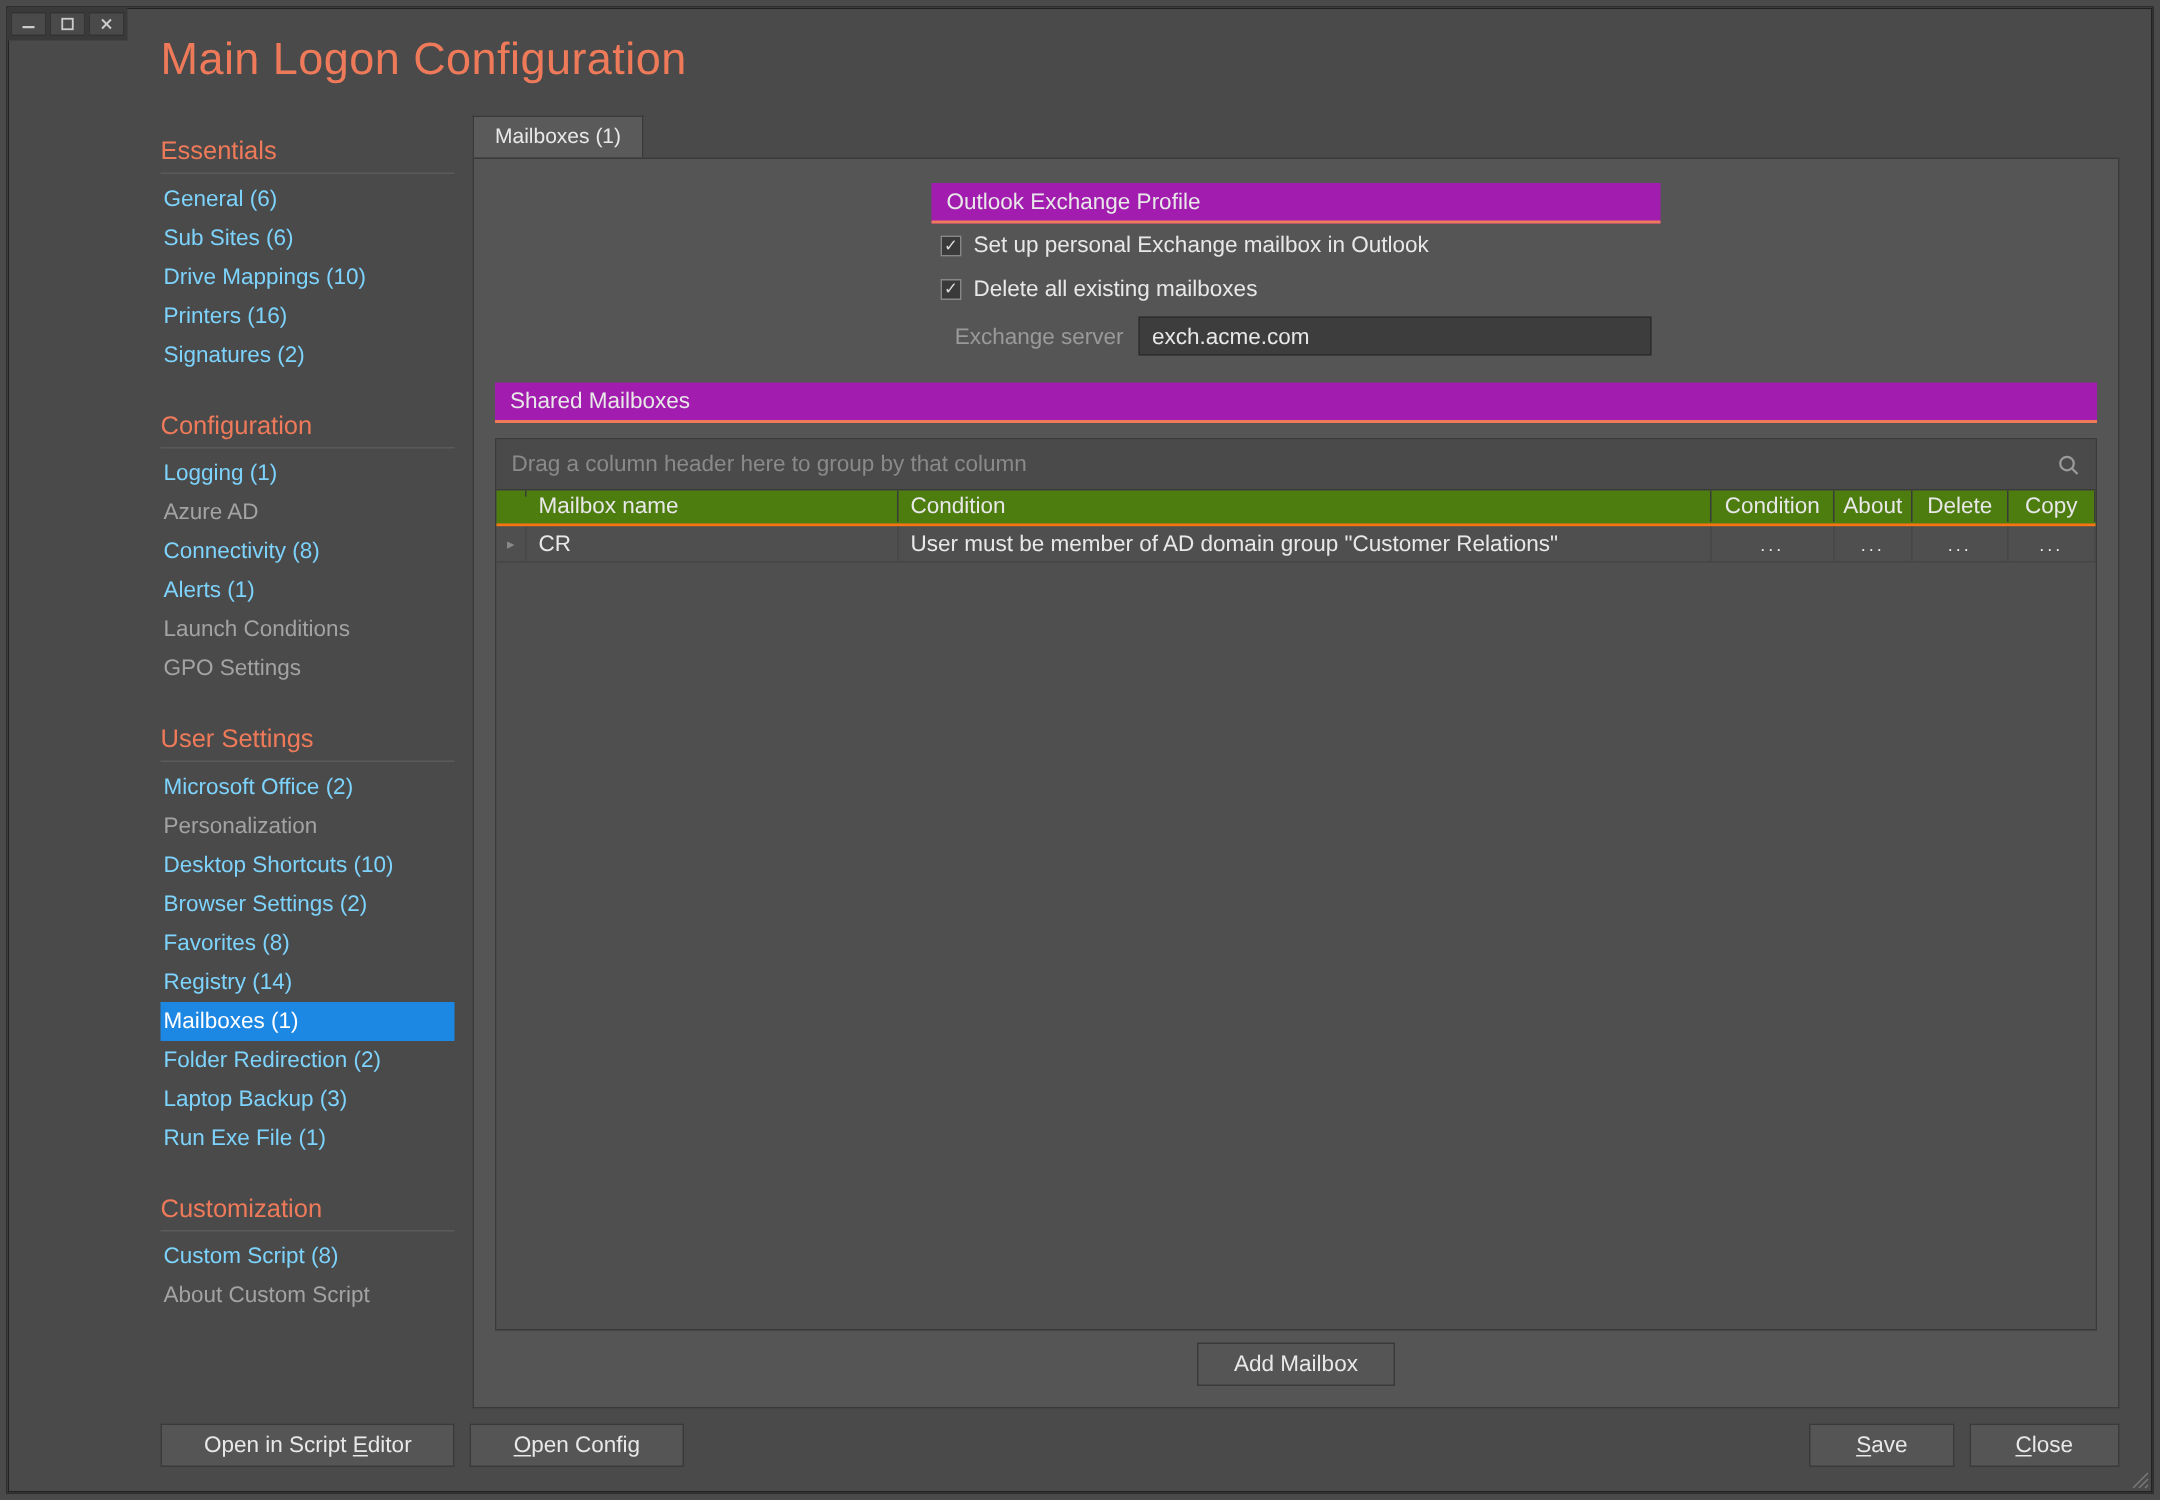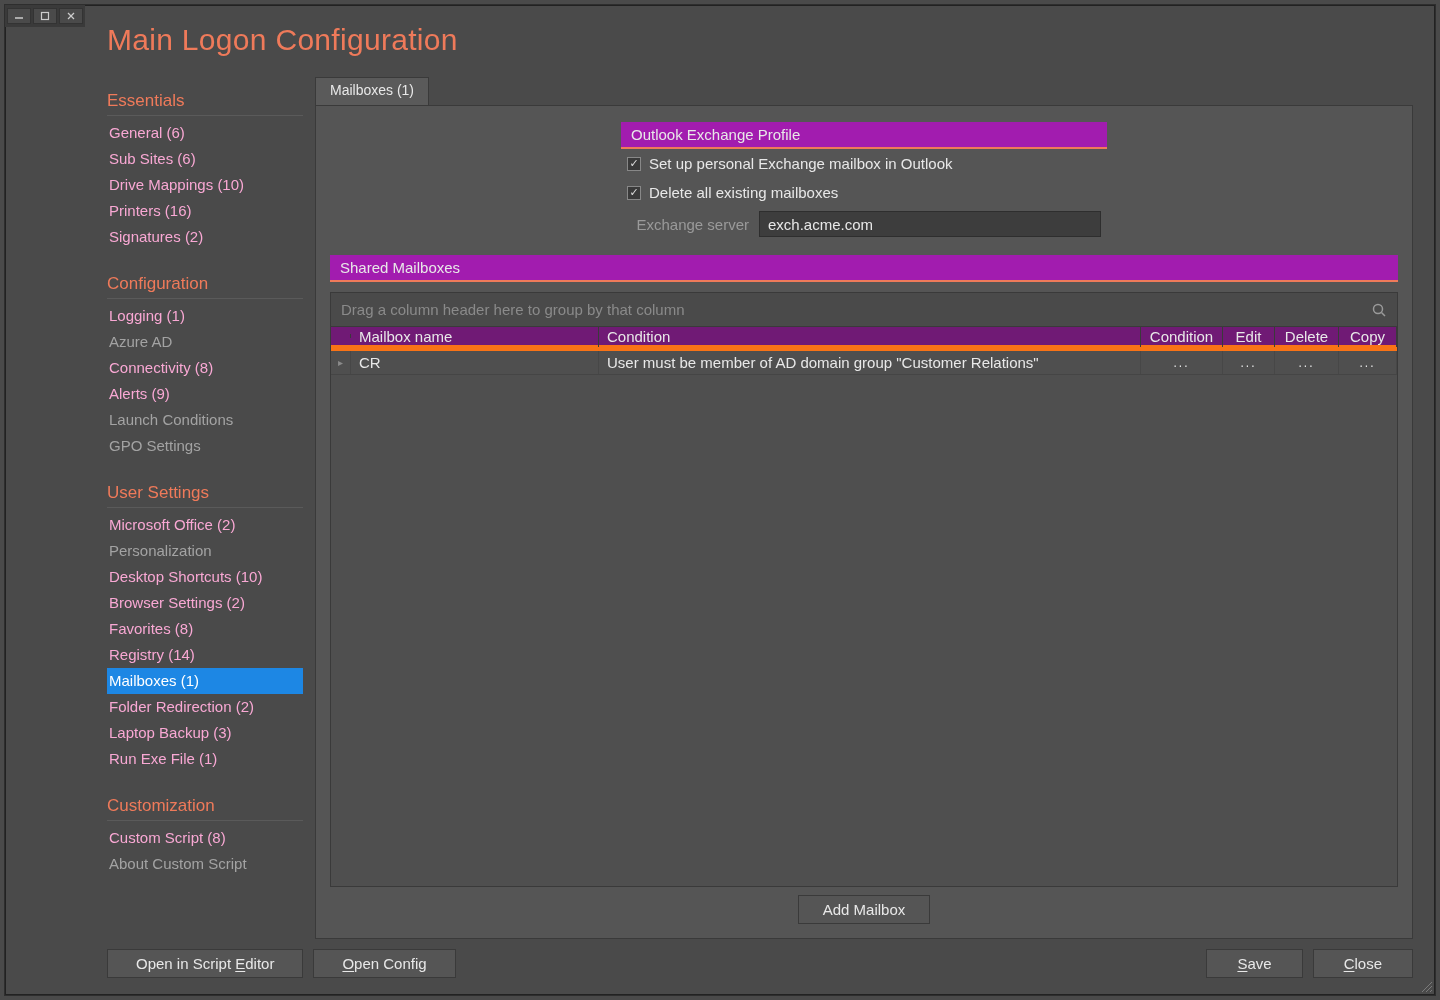--- a/index.html
+++ b/index.html
@@ -74,21 +74,21 @@
   }
   .section-head {
     color: #ef7a5a;
     font-size: 17px;
     padding: 8px 0 4px 0;
     border-bottom: 1px solid #5a5a5a;
     margin-bottom: 4px;
   }
   .nav-item {
     padding: 2px 2px;
-    color: #f9a8d4;
+    color: #7dd3fc;
     font-size: 15px;
     line-height: 22px;
     cursor: default;
   }
   .nav-item.disabled { color: #a3a3a3; }
   .nav-item.selected {
     background: #1d87e4;
     color: #fff;
   }
   .sidebar-section { margin-bottom: 16px; }
@@ -191,24 +191,24 @@
     display: flex;
     align-items: center;
     padding: 0 10px;
     color: #8a8a8a;
     font-size: 15px;
     justify-content: space-between;
   }
   .grid-groupbar .search-icon svg { width: 16px; height: 16px; display: block; }
   .grid-header {
     display: flex;
-    background: #701a75;
-    border-bottom: 6px solid #f97316;
+    background: #4d7c0f;
+    border-bottom: 2px solid #f97316;
     height: 24px;
-    align-items: center;
+    align-items: flex-start;
   }
   .grid-header .hcol {
     border-right: 1px solid #3a3a3a;
     padding: 2px 8px;
     font-size: 15px;
     color: #e8e8e8;
     display: flex;
     align-items: center;
   }
   .grid-row {
@@ -318,21 +318,21 @@
             <div class="nav-item">Sub Sites (6)</div>
             <div class="nav-item">Drive Mappings (10)</div>
             <div class="nav-item">Printers (16)</div>
             <div class="nav-item">Signatures (2)</div>
           </div>
           <div class="sidebar-section">
             <div class="section-head">Configuration</div>
             <div class="nav-item">Logging (1)</div>
             <div class="nav-item disabled">Azure AD</div>
             <div class="nav-item">Connectivity (8)</div>
-            <div class="nav-item">Alerts (9)</div>
+            <div class="nav-item">Alerts (1)</div>
             <div class="nav-item disabled">Launch Conditions</div>
             <div class="nav-item disabled">GPO Settings</div>
           </div>
           <div class="sidebar-section">
             <div class="section-head">User Settings</div>
             <div class="nav-item">Microsoft Office (2)</div>
             <div class="nav-item disabled">Personalization</div>
             <div class="nav-item">Desktop Shortcuts (10)</div>
             <div class="nav-item">Browser Settings (2)</div>
             <div class="nav-item">Favorites (8)</div>
@@ -383,21 +383,21 @@
                     <circle cx="7" cy="7" r="4.5" fill="none" stroke="#9a9a9a" stroke-width="1.5"></circle>
                     <line x1="10.5" y1="10.5" x2="14" y2="14" stroke="#9a9a9a" stroke-width="1.5"></line>
                   </svg>
               </span>
             </div>
             <div class="grid-header">
               <div class="hcol col-handle"></div>
               <div class="hcol col-name">Mailbox name</div>
               <div class="hcol col-cond">Condition</div>
               <div class="hcol col-cbtn">Condition</div>
-              <div class="hcol col-edit">Edit</div>
+              <div class="hcol col-edit">About</div>
               <div class="hcol col-del">Delete</div>
               <div class="hcol col-copy">Copy</div>
             </div>
             <div class="grid-body" id="grid-body">
                 <div class="grid-row">
                   <div class="gcol col-handle handle">▸</div>
                   <div class="gcol col-name">CR</div>
                   <div class="gcol col-cond">User must be member of AD domain group "Customer Relations"</div>
                   <div class="gcol col-cbtn">
                     <span class="ellips-btn">...</span>

